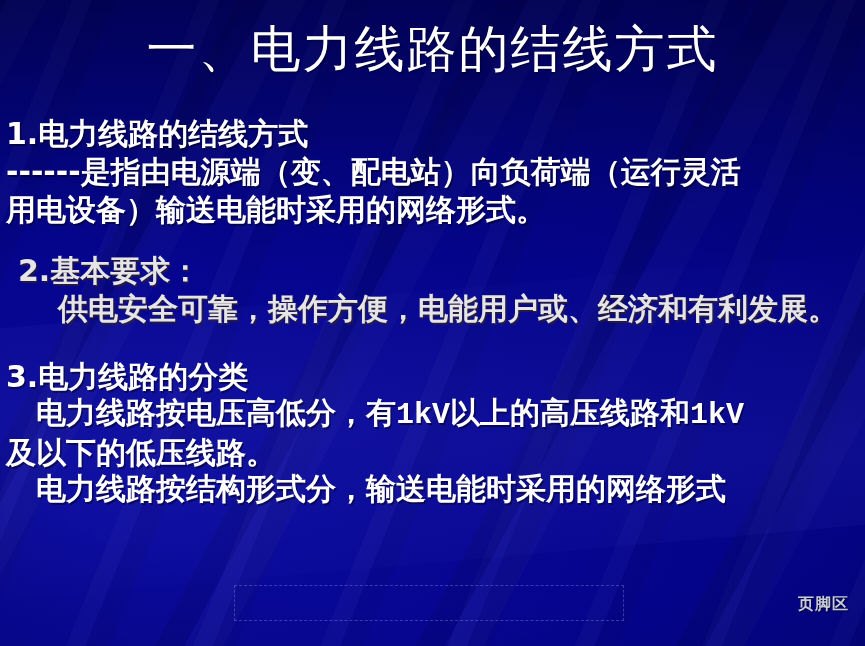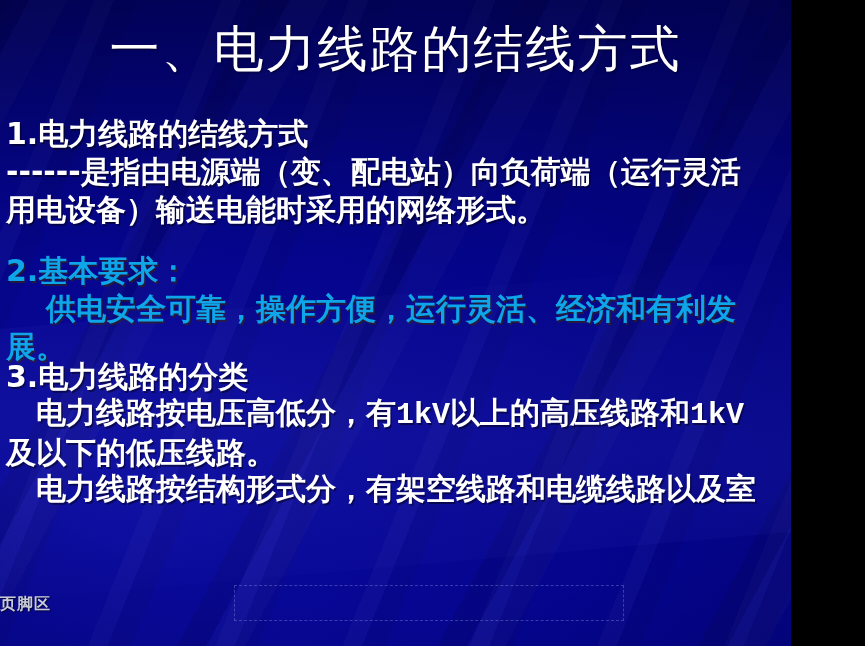--- a/index.html
+++ b/index.html
@@ -3,21 +3,21 @@
 <meta charset="utf-8">
 <title>Slide</title>
 <style>
   html, body {
     margin: 0;
     padding: 0;
     background: #000;
   }
   #slide {
     position: relative;
-    width: 791px;
+    width: 865px;
     height: 646px;
     overflow: hidden;
     background: #00009B;
     font-family: "DejaVu Sans", "Liberation Sans", sans-serif;
   }
 
   
   .bg-base {
     position: absolute;
     inset: 0;
@@ -111,43 +111,44 @@
     line-height: 38px;
     text-shadow: 1.5px 1.5px 0 rgba(0,0,0,0.45);
   }
   .body-block p {
     margin: 0;
   }
   .indent1 { text-indent: 30px; font-family: Liberation Mono, monospace; }
   .indent2 { text-indent: 40px; }
 
   .yellow {
-    color: #0ea5e9;
+    color: #e5e5e5;
     text-shadow: 1.5px 1.5px 0 rgba(60,40,0,0.55);
+    margin-left: 12px;
   }
 
   #block-1 { top: 106px; margin-top: 9px; }
   #block-2 { top: 252px; }
   #block-3 { top: 358px; }
 
   
   .footer-ph {
     position: absolute;
     left: 234px;
     top: 585px;
     width: 390px;
     height: 36px;
     border: 1px dashed rgba(150,160,230,0.35);
     box-sizing: border-box;
   }
   .footer-text {
     position: absolute;
-    left: 0; right: 0;
+    left: 0; right: 16px;
     top: 594px;
-    text-align: left;
+    text-align: right;
     color: #c9ccd6;
     font-family: "DejaVu Sans", "Liberation Sans", sans-serif;
     font-size: 16px;
     font-weight: bold;
     letter-spacing: 1px;
     text-shadow: 1px 1px 1px rgba(0,0,0,0.6);
   }
 </style>
 </head>
 <body>
@@ -166,27 +167,27 @@
     <div class="slide-title">一、电力线路的结线方式</div>
 
     <div class="body-block" id="block-1">
       <p>1.电力线路的结线方式</p>
       <p>------是指由电源端（变、配电站）向负荷端（运行灵活</p>
       <p>用电设备）输送电能时采用的网络形式。</p>
     </div>
 
     <div class="body-block yellow" id="block-2">
       <p>2.基本要求：</p>
-      <p class="indent2">供电安全可靠，操作方便，运行灵活、经济和有利发展。</p>
+      <p class="indent2">供电安全可靠，操作方便，电能用户或、经济和有利发展。</p>
     </div>
 
     <div class="body-block" id="block-3">
       <p>3.电力线路的分类</p>
       <p class="indent1">电力线路按电压高低分，有1kV以上的高压线路和1kV</p>
       <p>及以下的低压线路。</p>
-      <p class="indent1">电力线路按结构形式分，有架空线路和电缆线路以及室</p>
+      <p class="indent1">电力线路按结构形式分，输送电能时采用的网络形式</p>
     </div>
 
     <div class="footer-ph"></div>
     <div class="footer-text">页脚区</div>
 
   </div>
 </div>
 
 </body></html>

